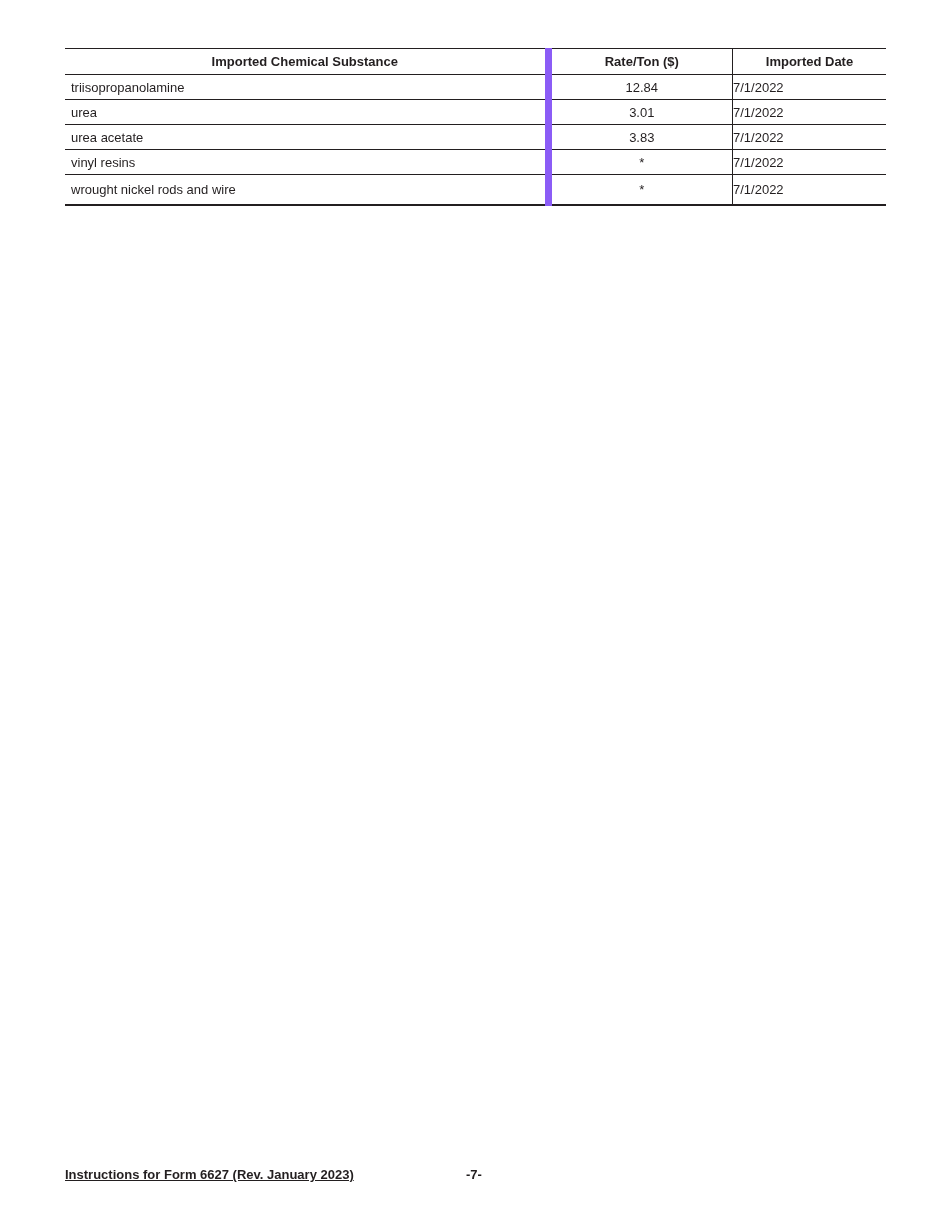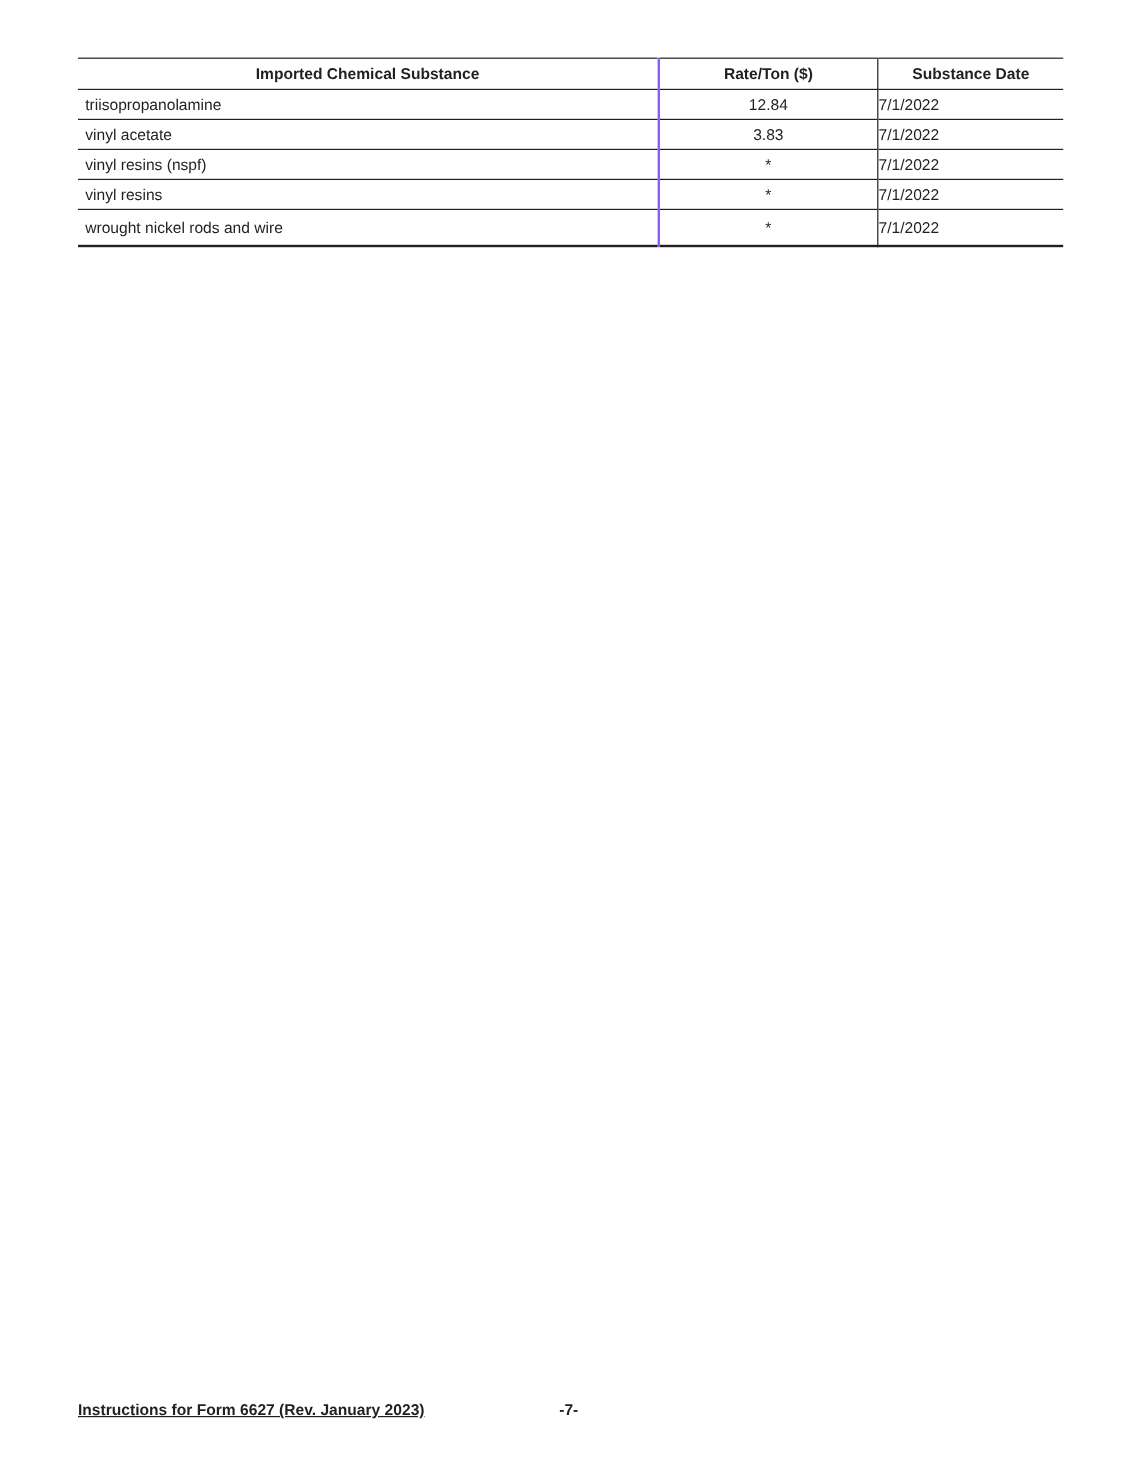--- a/index.html
+++ b/index.html
@@ -42,21 +42,21 @@
     }
     .chem-table tbody tr:last-child {
       border-bottom: 2px solid #231f20;
     }
     .chem-table tbody tr:last-child td {
       height: 29px;
     }
     .col-substance {
       width: 481px;
       text-align: left;
-      border-right: 2px solid #8b5cf6;
+      border-right: 7px solid #8b5cf6;
       margin-left: 43px;
     }
     td.col-substance {
       padding-left: 6px !important;
     }
     .col-rate {
       width: 183px;
       text-align: center;
       border-right: 1px solid #231f20;
     }
@@ -83,37 +83,37 @@
     }
   </style>
 </head>
 <body>
 
 <table class="chem-table">
   <thead>
     <tr>
       <th class="col-substance">Imported Chemical Substance</th>
       <th class="col-rate">Rate/Ton ($)</th>
-      <th class="col-date">Substance Date</th>
+      <th class="col-date">Imported Date</th>
     </tr>
   </thead>
   <tbody>
     <tr>
       <td class="col-substance">triisopropanolamine</td>
       <td class="col-rate">12.84</td>
       <td class="col-date">7/1/2022</td>
     </tr>
     <tr>
-      <td class="col-substance">vinyl acetate</td>
-      <td class="col-rate">3.83</td>
+      <td class="col-substance">urea</td>
+      <td class="col-rate">3.01</td>
       <td class="col-date">7/1/2022</td>
     </tr>
     <tr>
-      <td class="col-substance">vinyl resins (nspf)</td>
-      <td class="col-rate">*</td>
+      <td class="col-substance">urea acetate</td>
+      <td class="col-rate">3.83</td>
       <td class="col-date">7/1/2022</td>
     </tr>
     <tr>
       <td class="col-substance">vinyl resins</td>
       <td class="col-rate">*</td>
       <td class="col-date">7/1/2022</td>
     </tr>
     <tr>
       <td class="col-substance">wrought nickel rods and wire</td>
       <td class="col-rate">*</td>

